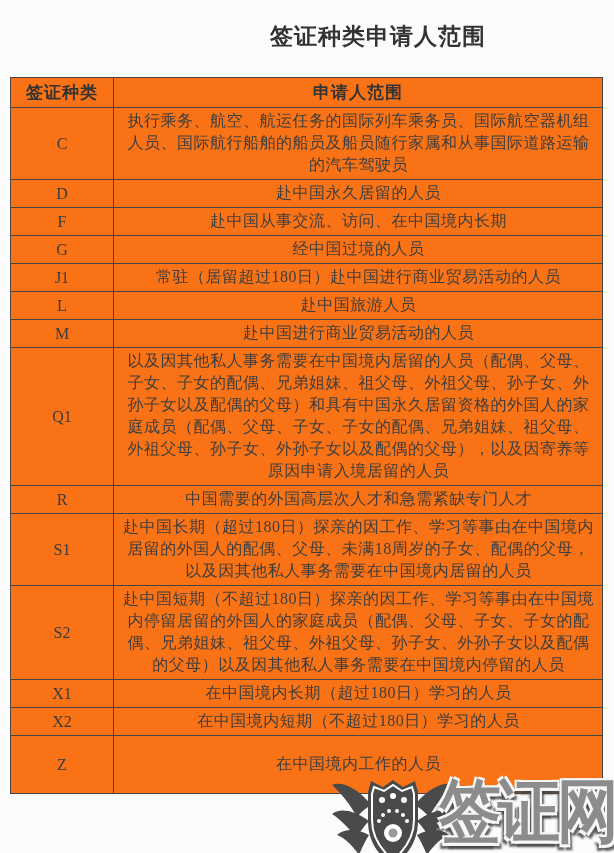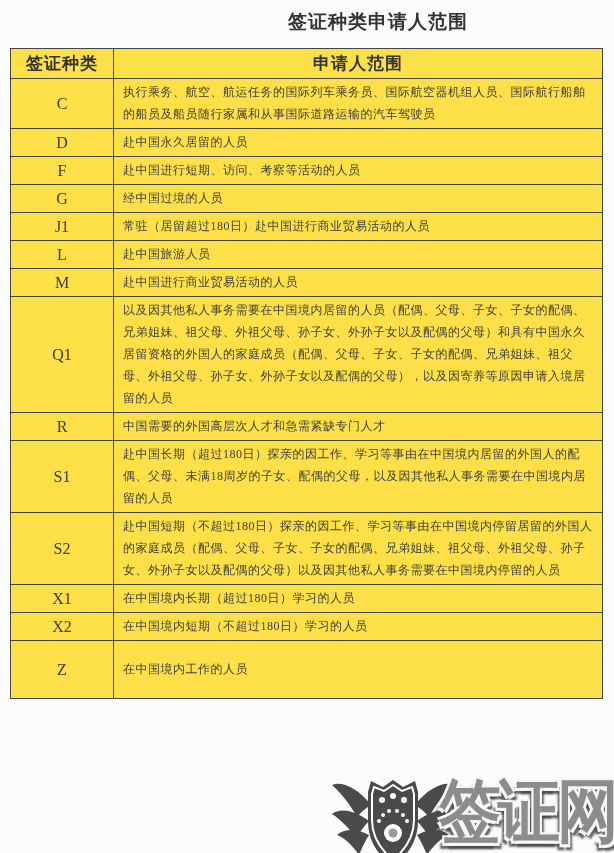--- a/index.html
+++ b/index.html
@@ -5,48 +5,48 @@
   html,body{margin:0;padding:0;}
   body{
     width:614px;height:853px;background:#ffffff;
     font-family:"Liberation Serif","DejaVu Serif",serif;
   }
   .page{
     position:relative;width:614px;height:853px;overflow:hidden;
     background:#fcfcfc;color:#3b3b3b;
   }
   .page-title{
-    margin:4px;padding:5px 0 9px 142px;
+    margin:16px;padding:5px 0 9px 142px;
     text-align:center;
-    font-size:19px;font-weight:bold;letter-spacing:1px;
+    font-size:23px;font-weight:bold;letter-spacing:1px;
     color:#333333;
   }
   table.visa-table{
     border-collapse:collapse;
     margin-left:10px;
     width:593px;
     table-layout:fixed;
   }
   .visa-table th,.visa-table td{
     border:1.6px solid #454545;
-    background:#fde047;
+    background:#f97316;
   }
   .visa-table th{
     font-size:17px;font-weight:bold;color:#333333;
     height:27px;text-align:center;letter-spacing:1px;
   }
   th.col-type{width:100px;}
   td.col-type{
     width:100px;text-align:center;vertical-align:middle;
     font-size:16px;color:#3b3b3b;
   }
   td.col-scope{
     padding:2px 8px 3px 9px;
-    font-size:12px;line-height:22px;letter-spacing:0.5px;
-    color:#3e3e3e;text-align:left;vertical-align:middle;
+    font-size:16px;line-height:22px;letter-spacing:0.5px;
+    color:#3e3e3e;text-align:center;vertical-align:middle;
   }
   .visa-table tr:last-child td{height:52px;}
   
   .watermark{
     position:absolute;right:-2px;bottom:-10px;
     display:flex;align-items:center;
     z-index:5;pointer-events:none;
   }
   .wm-logo{display:block;flex:0 0 auto;margin-right:-44px;margin-bottom:-4px;}
   .wm-text{
@@ -81,21 +81,21 @@
         <tr>
           <td class="col-type">C</td>
           <td class="col-scope">执行乘务、航空、航运任务的国际列车乘务员、国际航空器机组人员、国际航行船舶的船员及船员随行家属和从事国际道路运输的汽车驾驶员</td>
         </tr>
         <tr>
           <td class="col-type">D</td>
           <td class="col-scope">赴中国永久居留的人员</td>
         </tr>
         <tr>
           <td class="col-type">F</td>
-          <td class="col-scope">赴中国进行短期、访问、考察等活动的人员</td>
+          <td class="col-scope">赴中国从事交流、访问、在中国境内长期</td>
         </tr>
         <tr>
           <td class="col-type">G</td>
           <td class="col-scope">经中国过境的人员</td>
         </tr>
         <tr>
           <td class="col-type">J1</td>
           <td class="col-scope">常驻（居留超过180日）赴中国进行商业贸易活动的人员</td>
         </tr>
         <tr>

